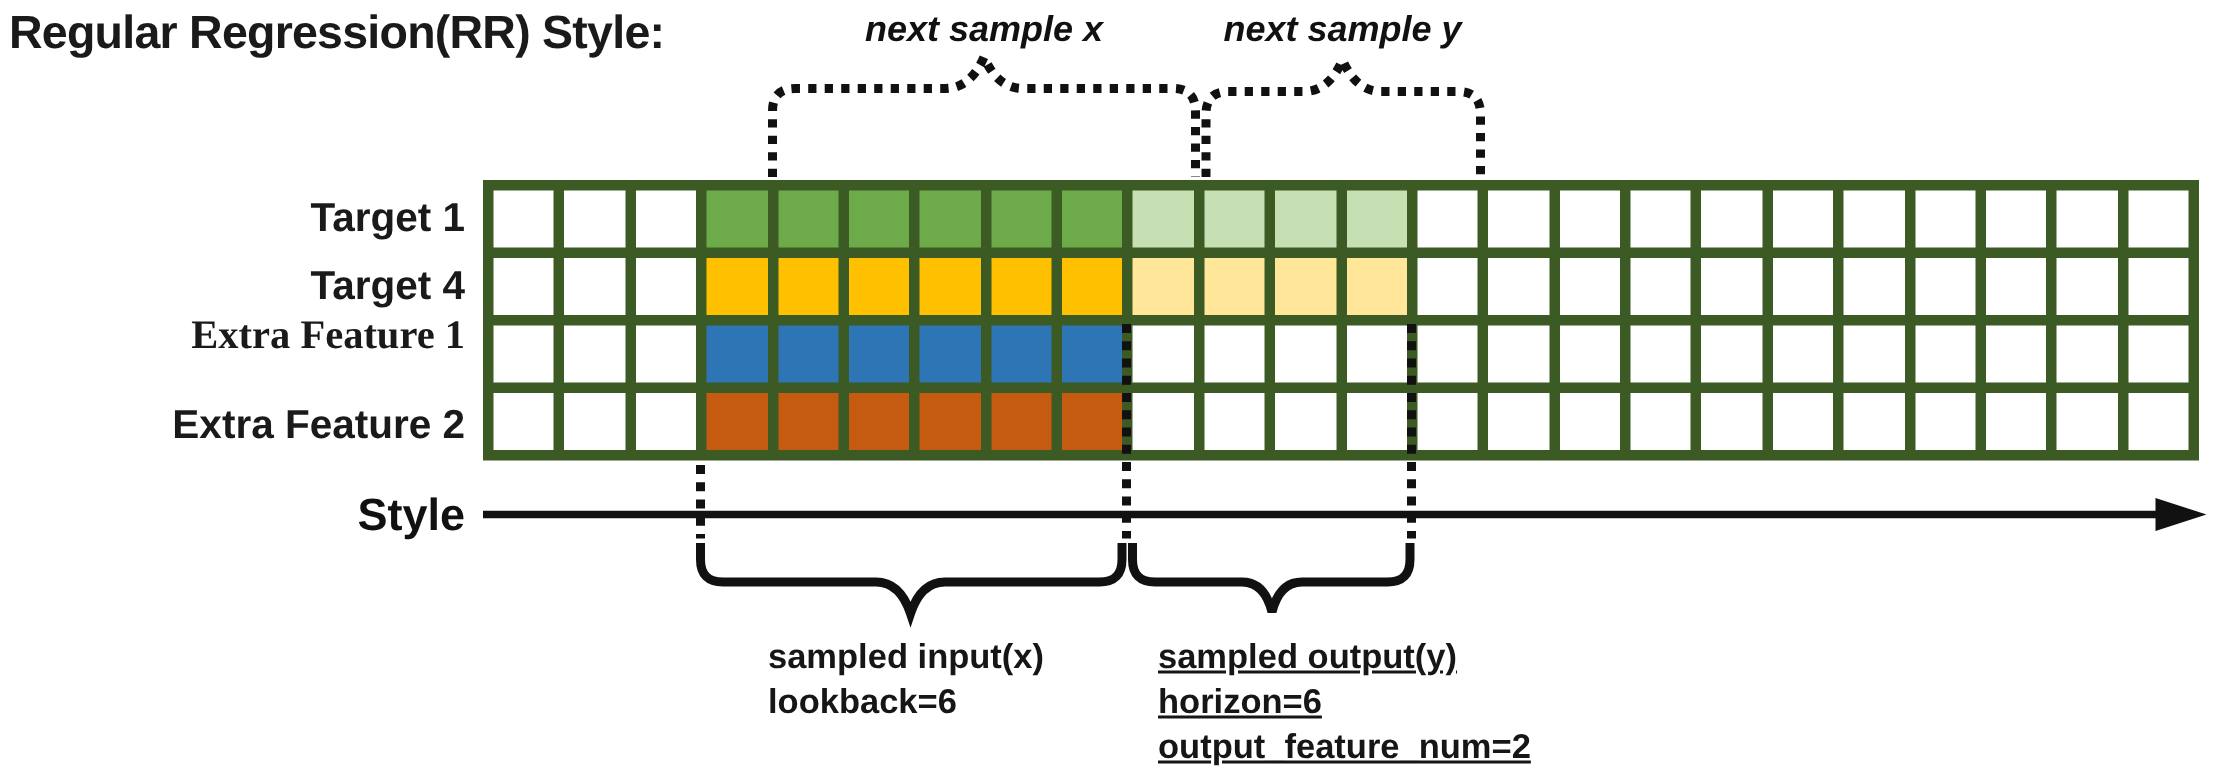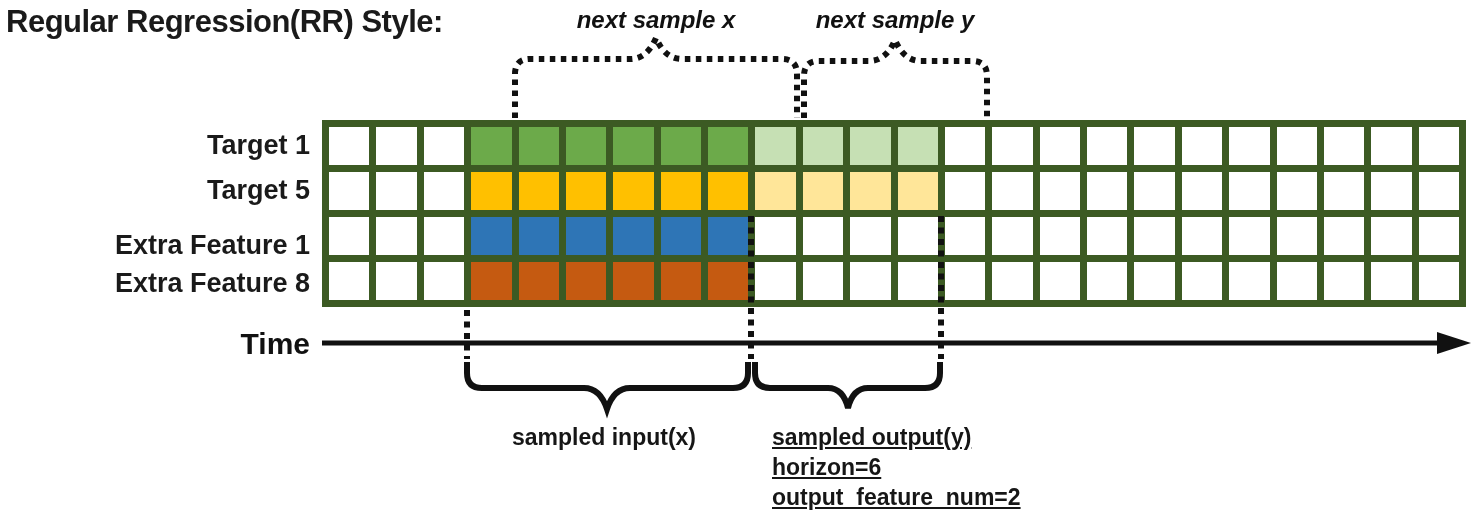--- a/index.html
+++ b/index.html
@@ -10,21 +10,21 @@
   #page-title{
     position:absolute;left:6px;top:4px;
     font-size:31px;font-weight:700;letter-spacing:-0.5px;color:#1a1a1a;white-space:nowrap;
   }
   .row-label{
     position:absolute;left:0;width:310px;text-align:right;
     font-size:27px;font-weight:700;color:#1a1a1a;line-height:32px;white-space:nowrap;
   }
   #row-label-0{top:129px;}
   #row-label-1{top:174px;}
-  #row-label-2{top:229px;}
+  #row-label-2{top:207px;font-family:Liberation Serif, serif;}
   #row-label-3{top:267px;}
   #sample-grid{
     position:absolute;left:322px;top:120px;width:1144px;height:187px;
     box-sizing:border-box;padding:7px;background:#3C5A23;
     display:grid;grid-template-columns:repeat(24,1fr);grid-template-rows:repeat(4,1fr);
     gap:7px;
   }
   .cell{background:#fff;}
   .anno-italic{
     position:absolute;width:220px;text-align:center;top:6px;
@@ -45,23 +45,23 @@
   #overlay{position:absolute;left:0;top:0;pointer-events:none;}
 </style>
 </head>
 <body>
 
 <div id="stage">
 
   <div id="page-title">Regular Regression(RR) Style:</div>
 
   <div class="row-label" id="row-label-0">Target 1</div>
-  <div class="row-label" id="row-label-1">Target 5</div>
+  <div class="row-label" id="row-label-1">Target 4</div>
   <div class="row-label" id="row-label-2">Extra Feature 1</div>
-  <div class="row-label" id="row-label-3">Extra Feature 8</div>
+  <div class="row-label" id="row-label-3">Extra Feature 2</div>
 
   <div id="sample-grid">
       <div class="cell" style="background: rgb(255, 255, 255);"></div>
       <div class="cell" style="background: rgb(255, 255, 255);"></div>
       <div class="cell" style="background: rgb(255, 255, 255);"></div>
       <div class="cell" style="background: rgb(108, 170, 74);"></div>
       <div class="cell" style="background: rgb(108, 170, 74);"></div>
       <div class="cell" style="background: rgb(108, 170, 74);"></div>
       <div class="cell" style="background: rgb(108, 170, 74);"></div>
       <div class="cell" style="background: rgb(108, 170, 74);"></div>
@@ -151,24 +151,25 @@
       <div class="cell" style="background: rgb(255, 255, 255);"></div>
       <div class="cell" style="background: rgb(255, 255, 255);"></div>
       <div class="cell" style="background: rgb(255, 255, 255);"></div>
       <div class="cell" style="background: rgb(255, 255, 255);"></div>
       <div class="cell" style="background: rgb(255, 255, 255);"></div>
     </div>
 
   <div class="anno-italic" id="next-sample-x-label">next sample x</div>
   <div class="anno-italic" id="next-sample-y-label">next sample y</div>
 
-  <div id="time-label">Time</div>
+  <div id="time-label">Style</div>
 
   <div class="anno-block" id="input-anno-block">
     <div>sampled input(x)</div>
+    <div>lookback=6</div>
   </div>
 
   <div class="anno-block" id="output-anno-block">
     <div>sampled output(y)</div>
     <div>horizon=6</div>
     <div>output_feature_num=2</div>
   </div>
 
   <svg id="overlay" width="1476" height="516" viewBox="0 0 1476 516">
 

